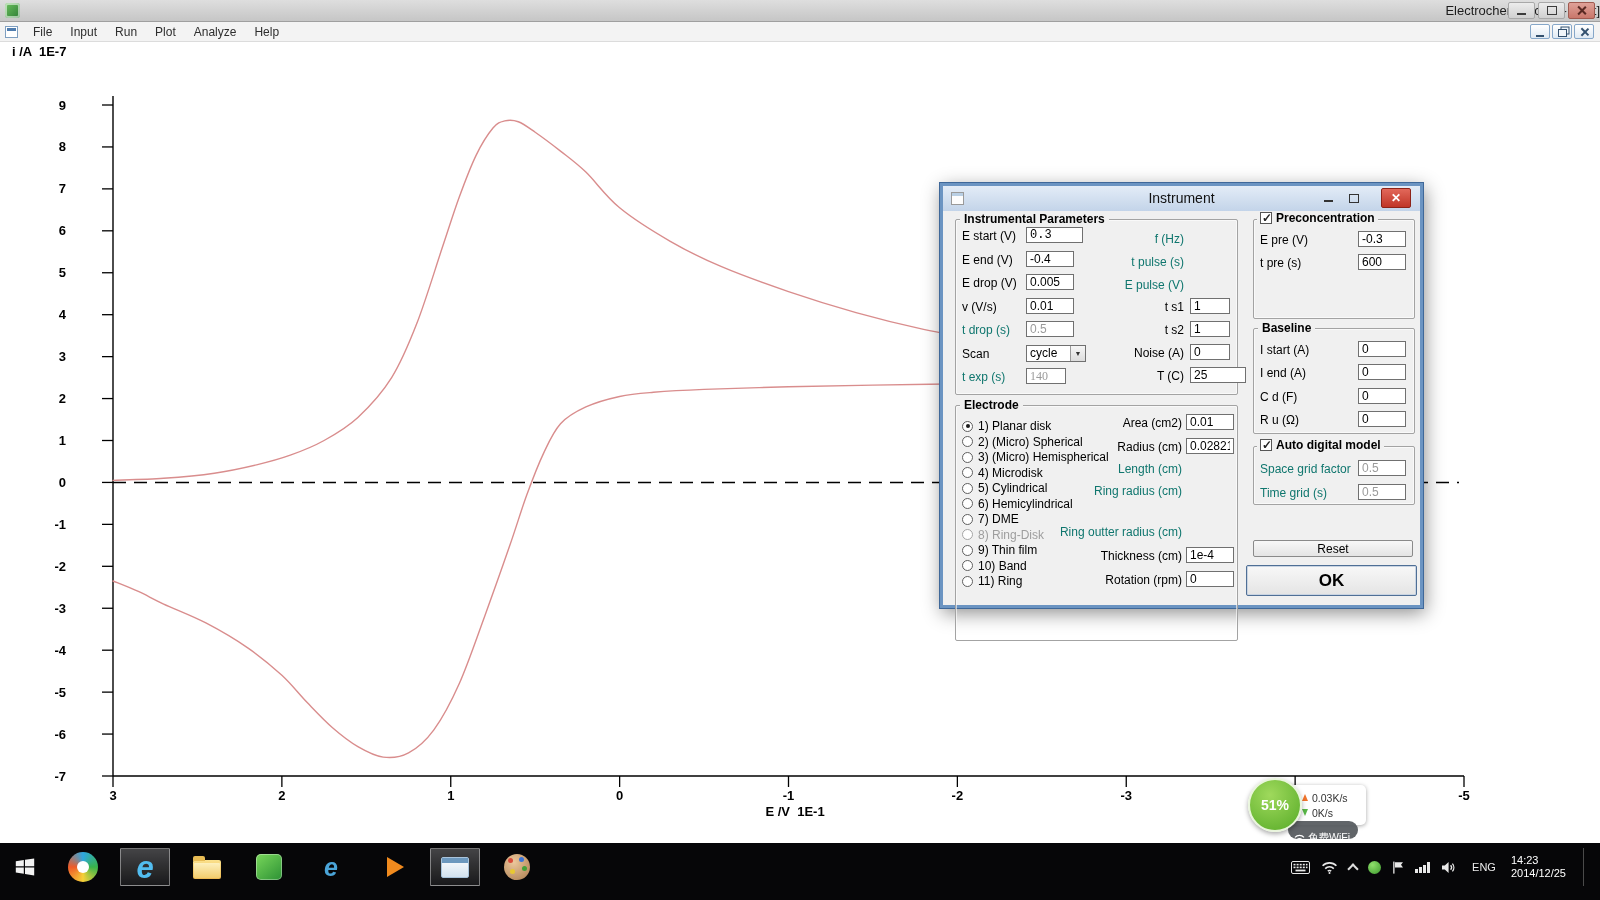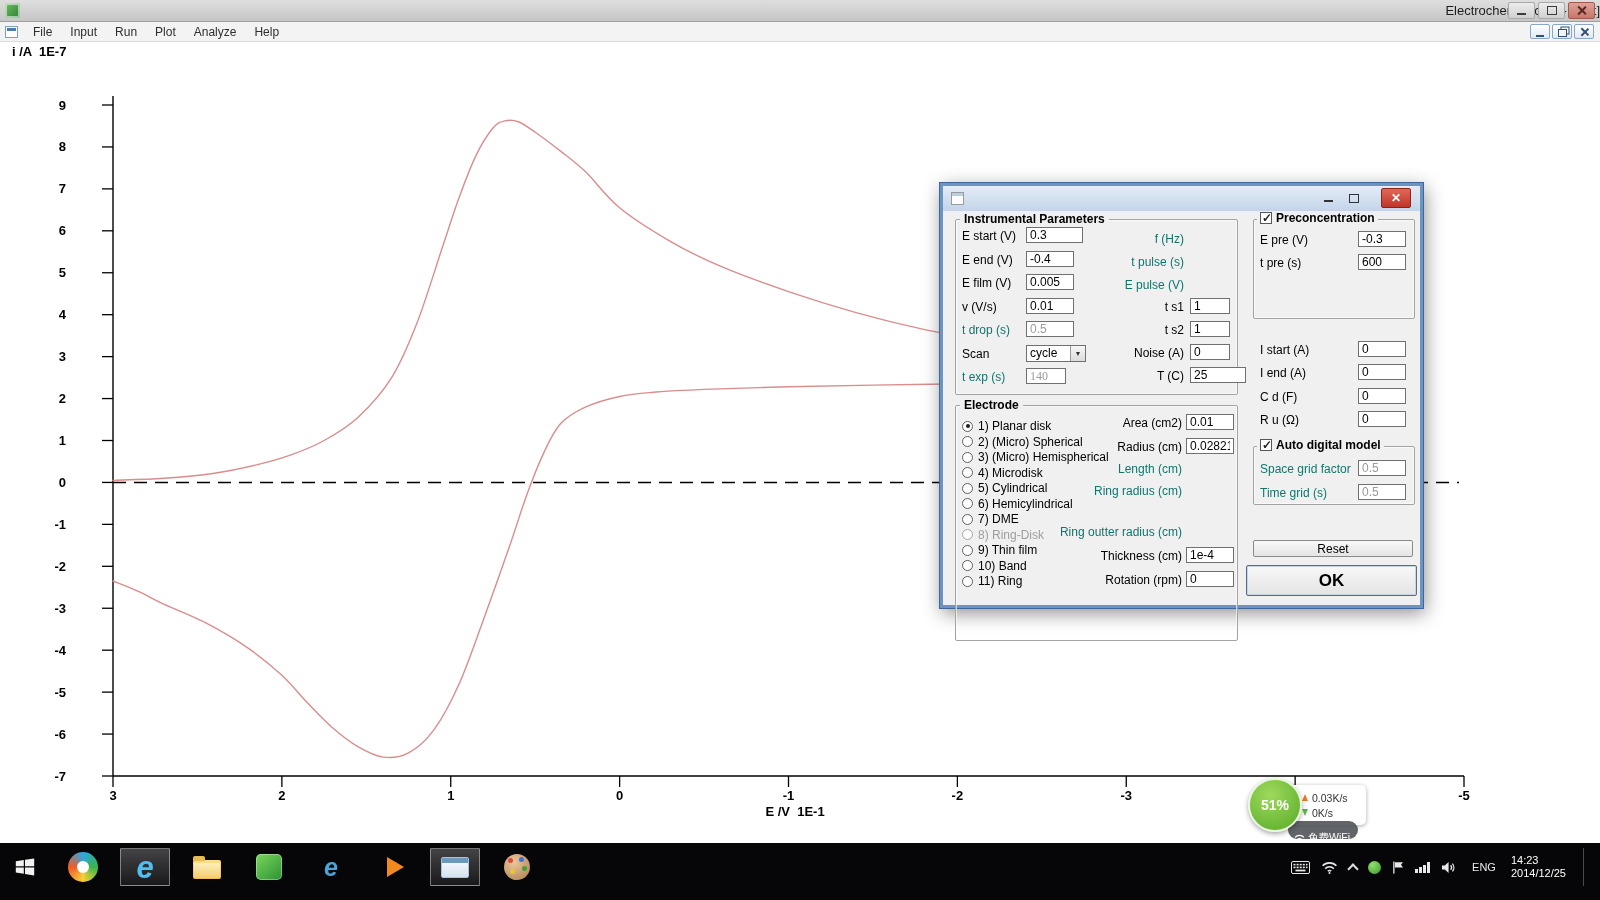--- a/index.html
+++ b/index.html
@@ -215,20 +215,21 @@
     <line x1="113" y1="482.4375" x2="1459" y2="482.4375" stroke="#000" stroke-width="1.6" stroke-dasharray="13 8"></line>
     <path d="M 113 480.340625 C 121.44375 479.99114583333335, 146.77499999999998 479.4319791666667, 163.66249999999997 478.24375000000003 C 180.54999999999995 477.0555208333334, 198.84479166666668 475.44791666666663, 214.32500000000002 473.21124999999995 C 229.80520833333335 470.97458333333327, 243.87812500000004 467.82927083333334, 256.54375000000005 464.82375 C 269.209375 461.8182291666667, 279.0604166666667 459.2320833333333, 290.31875 455.17812499999997 C 301.57708333333335 451.1241666666666, 312.8354166666667 446.790625, 324.09375 440.5 C 335.3520833333333 434.209375, 346.61041666666665 427.91875, 357.86875 417.434375 C 369.1270833333333 406.95, 381.79270833333334 393.3203125, 391.64375 377.59375 C 401.4947916666667 361.8671875, 408.53125 344.7427083333334, 416.975 323.07500000000005 C 425.41875000000005 301.4072916666667, 435.26979166666666 268.55625000000003, 442.30625 247.5875 C 449.3427083333333 226.61875, 453.5645833333333 212.63958333333332, 459.19374999999997 197.2625 C 464.82291666666663 181.88541666666666, 470.45208333333335 166.85781250000002, 476.08125 155.32500000000002 C 481.7104166666667 143.7921875, 488.18395833333335 133.79708333333338, 492.96875 128.06562500000004 C 497.75354166666665 122.3341666666667, 500.56812499999995 121.98468750000004, 504.78999999999996 120.93625000000003 C 509.011875 119.88781250000002, 513.23375 119.88781250000002, 518.3 121.77500000000002 C 523.3662499999999 123.66218750000002, 528.1510416666666 127.36666666666667, 535.1875 132.259375 C 542.2239583333334 137.15208333333334, 552.0749999999999 144.49114583333335, 560.51875 151.13125 C 568.9625 157.77135416666664, 575.9989583333332 162.66406249999997, 585.8499999999999 172.09999999999997 C 595.7010416666666 181.53593749999996, 605.5520833333333 196.21406249999998, 619.625 207.746875 C 633.6979166666667 219.2796875, 653.4 231.51145833333334, 670.2875 241.296875 C 687.1750000000001 251.08229166666666, 701.2479166666667 258.07187500000003, 720.95 266.459375 C 740.6520833333334 274.846875, 765.9833333333333 283.9333333333334, 788.5 291.62187500000005 C 811.0166666666667 299.3104166666667, 833.5333333333334 306.30000000000007, 856.0500000000001 312.59062500000005 C 878.5666666666667 318.88125, 901.0833333333334 324.4729166666667, 923.6 329.365625 C 946.1166666666667 334.2583333333333, 968.6333333333333 338.10260416666665, 991.15 341.946875 C 1013.6666666666666 345.7911458333333, 1036.1833333333332 349.2859375, 1058.6999999999998 352.43125 C 1081.2166666666665 355.57656249999997, 1100.91875 358.0229166666667, 1126.25 360.81875 C 1151.58125 363.61458333333337, 1182.5416666666667 366.75989583333336, 1210.6875 369.20625 C 1238.8333333333333 371.65260416666666, 1281.0520833333333 374.4484375, 1295.125 375.496875" fill="none" stroke="#d98d8d" stroke-width="1.4" stroke-linejoin="round" stroke-linecap="round"></path>
     <path d="M 1295.125 385.98125 C 1281.0520833333333 385.63177083333335, 1238.8333333333333 384.4435416666667, 1210.6875 383.88437500000003 C 1182.5416666666667 383.32520833333336, 1154.3958333333333 382.8359375, 1126.25 382.62625 C 1098.1041666666667 382.41656250000005, 1069.9583333333333 382.41656250000005, 1041.8125 382.62625 C 1013.6666666666666 382.8359375, 985.5208333333334 383.46500000000003, 957.375 383.88437500000003 C 929.2291666666666 384.30375000000004, 901.0833333333334 384.6532291666666, 872.9375 385.1425 C 844.7916666666666 385.63177083333335, 816.6458333333334 386.1210416666667, 788.5 386.82000000000005 C 760.3541666666666 387.5189583333334, 726.5791666666667 388.42760416666664, 704.0625 389.33624999999995 C 681.5458333333333 390.24489583333326, 667.4729166666666 391.0836458333333, 653.4 392.27187499999997 C 639.3270833333333 393.4601041666666, 630.8833333333333 394.01927083333334, 619.625 396.465625 C 608.3666666666667 398.91197916666664, 595.7010416666666 402.4067708333333, 585.8499999999999 406.95 C 575.9989583333332 411.49322916666665, 567.5552083333333 416.0364583333333, 560.51875 423.72499999999997 C 553.4822916666666 431.4135416666666, 549.2604166666665 441.19895833333334, 543.6312499999999 453.08125 C 538.0020833333333 464.9635416666667, 532.3729166666667 479.64166666666665, 526.7437500000001 495.01875 C 521.1145833333335 510.39583333333337, 516.8927083333333 525.0739583333333, 509.85625 545.34375 C 502.8197916666667 565.6135416666667, 492.96875000000006 593.5718750000001, 484.52500000000003 616.6375 C 476.08125 639.703125, 467.6375 664.8656250000001, 459.19374999999997 683.7375000000001 C 450.74999999999994 702.609375, 442.30625 718.3359375, 433.8625 729.86875 C 425.41875000000005 741.4015625, 416.975 748.3911458333332, 408.53125 752.9343749999999 C 400.0875 757.4776041666667, 391.64375 758.1765625, 383.2 757.1281250000001 C 374.75624999999997 756.0796875000001, 366.3125 751.5364583333334, 357.86875 746.6437500000001 C 349.42499999999995 741.7510416666668, 340.98125000000005 735.1109375000001, 332.5375 727.771875 C 324.09375 720.4328125, 315.65 711.3463541666666, 307.20624999999995 702.609375 C 298.76249999999993 693.8723958333334, 291.7260416666667 684.4364583333333, 281.875 675.35 C 272.0239583333333 666.2635416666667, 260.765625 656.8276041666666, 248.09999999999997 648.0906249999999 C 235.43437499999996 639.3536458333333, 219.95416666666662 630.2671875, 205.88124999999997 622.928125 C 191.8083333333333 615.5890625000001, 174.9208333333333 609.2984375000001, 163.66249999999997 604.0562500000001 C 152.40416666666664 598.8140625000001, 146.77499999999998 595.3192708333332, 138.33124999999998 591.4749999999999 C 129.8875 587.6307291666666, 117.221875 582.7380208333333, 113 580.9906249999999" fill="none" stroke="#d98d8d" stroke-width="1.4" stroke-linejoin="round" stroke-linecap="round"></path>
   </svg>
 <div id="x-axis-title">E /V  1E-1</div>
 
 <div id="dialog">
   <div class="dlg-frame"></div>
   <div class="dlg-titlebar">
     <span class="dlg-icon"></span>
+    <span class="dlg-title">Instrument</span>
     <span class="dlg-minimize">
         <i></i>
       </span>
     <span class="dlg-maximize">
         <i></i>
       </span>
     <span class="dlg-close"></span>
   </div>
 
   <div class="group" style="left:15px;top:36px;width:283px;height:176px">
@@ -236,33 +237,36 @@
   </div>
   <div class="group" style="left:15px;top:222px;width:283px;height:236px">
     <span class="group-title">Electrode</span>
   </div>
   <div class="group" style="left:313px;top:36px;width:162px;height:100px">
     <span class="group-check">
       <span class="checkbox checked" id="cb-precon"></span>
       <span class="gc-label">Preconcentration</span>
     </span>
   </div>
+  <div class="group" style="left:313px;top:145px;width:162px;height:106px">
+    <span class="group-title">Baseline</span>
+  </div>
   <div class="group" style="left:313px;top:263px;width:162px;height:59px">
     <span class="group-check">
       <span class="checkbox checked" id="cb-auto"></span>
       <span class="gc-label">Auto digital model</span>
     </span>
   </div>
   <div class="btn" id="reset-btn" style="left:313px;top:357px;width:160px;height:17px">Reset</div>
   <div class="btn" id="ok-btn" style="left:306px;top:382px;width:171px;height:31px">OK</div>
 <div class="flabel" style="left: 22px; top: 46px;">E start (V)</div>
-    <input type="text" readonly="" class="finput" value="0.3" style="left: 86px; top: 44px; width: 57px;">
+    <input type="text" readonly="" class="finput" value="0.3" style="left: 86px; top: 44px; width: 57px; font-family: Liberation Mono, monospace;">
     <div class="flabel" style="left: 22px; top: 69.5px;">E end  (V)</div>
     <input type="text" readonly="" class="finput" value="-0.4" style="left: 86px; top: 67.5px; width: 48px;">
-    <div class="flabel" style="left: 22px; top: 93px;">E film (V)</div>
+    <div class="flabel" style="left: 22px; top: 93px;">E drop (V)</div>
     <input type="text" readonly="" class="finput" value="0.005" style="left: 86px; top: 91px; width: 48px;">
     <div class="flabel" style="left: 22px; top: 116.5px;">v (V/s)</div>
     <input type="text" readonly="" class="finput" value="0.01" style="left: 86px; top: 114.5px; width: 48px;">
     <div class="flabel dim" style="left: 22px; top: 140px;">t drop  (s)</div>
     <input type="text" readonly="" class="finput disabled" value="0.5" style="left: 86px; top: 138px; width: 48px;">
     <div class="flabel" style="left: 22px; top: 163.5px;">Scan</div>
     <div class="fselect" style="left: 86px; top: 161.5px; width: 60px;">
       <div class="fsel-text">cycle</div>
       <div class="fsel-arrow"></div>
     </div>

